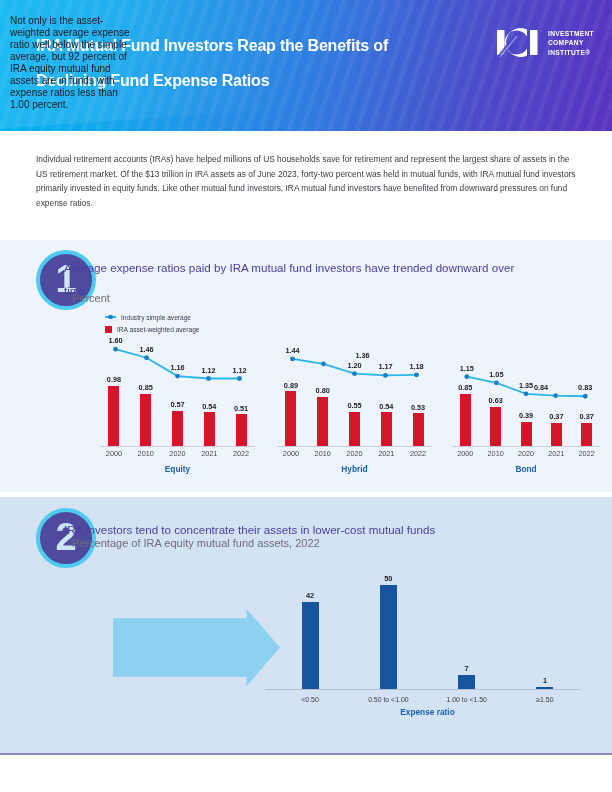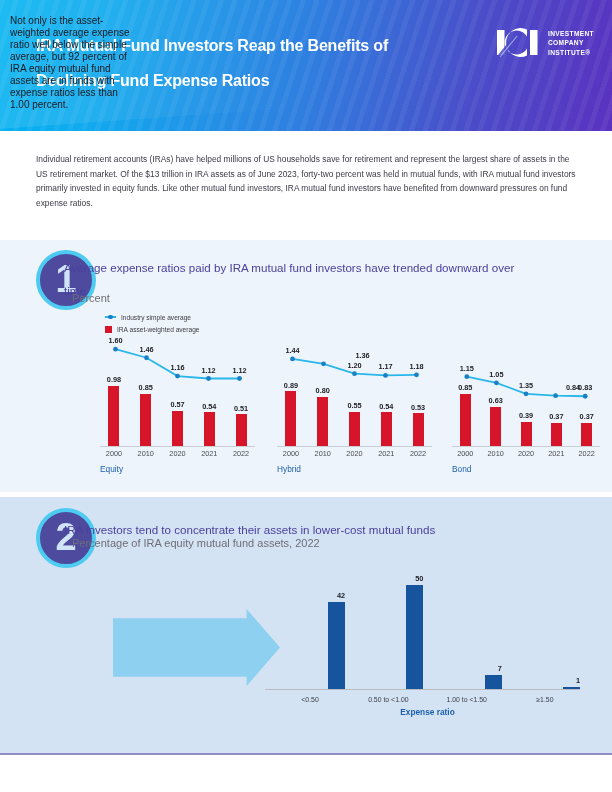--- a/index.html
+++ b/index.html
@@ -161,21 +161,21 @@
     position: absolute; transform: translate(-50%, -100%);
     font-size: 7.3px; font-weight: bold; color: #1d1d22; white-space: nowrap;
   }
   .xlabels {
     position: absolute; left: 0; top: 109px; width: 100%;
     display: flex; justify-content: space-between;
   }
   .xlab { width: 18%; text-align: center; font-size: 7.3px; color: #4a4a53; }
   .grp-name {
     position: absolute; left: 0; top: 124px; width: 100%;
-    text-align: left; font-size: 8.3px; font-weight: normal; color: #1a5fae;
+    text-align: center; font-size: 8.3px; font-weight: bold; color: #1a5fae;
   }
 
   
   .callout {
     position: absolute;
     left: 113px; top: 609px;
     width: 167px; height: 77px;
     background: #8ed0ef;
     clip-path: polygon(0 12%, 80% 12%, 80% 0, 100% 50%, 80% 100%, 80% 88%, 0 88%);
   }
@@ -190,21 +190,21 @@
 
   .chart2 { position: absolute; left: 275px; top: 572px; width: 305px; height: 145px; }
   .chart2-axis {
     position: absolute; left: -10px; bottom: 27px;
     width: 315px; height: 1px; background: #b9bcc4;
   }
   .chart2-bars {
     position: absolute; left: 0; bottom: 28px; width: 100%; height: 114px;
     display: flex; align-items: flex-end; justify-content: space-between;
   }
-  .c2cell { width: 23%; display: flex; flex-direction: column; align-items: flex-end; }
+  .c2cell { width: 23%; display: flex; flex-direction: column; align-items: center; }
   .c2bar { width: 17px; background: #17549e; min-height: 2px; }
   .c2val { font-size: 7.3px; font-weight: bold; color: #1d1d22; margin-bottom: 2px; }
   .chart2-xlabels {
     position: absolute; left: 0; bottom: 14px; width: 100%;
     display: flex; justify-content: space-between;
   }
   .c2xlab { width: 23%; text-align: center; font-size: 6.9px; color: #3b3b45; }
   .chart2-axtitle {
     position: absolute; left: 0; bottom: 0; width: 100%;
     text-align: center; font-size: 8.3px; font-weight: bold; color: #1a5fae;
@@ -390,21 +390,21 @@
         <circle cx="14.8" cy="36.68571428571428" r="2.4" fill="#1a7fc4"></circle>
         <circle cx="44.4" cy="42.8" r="2.4" fill="#1a7fc4"></circle>
         <circle cx="74" cy="53.80571428571428" r="2.4" fill="#1a7fc4"></circle>
         <circle cx="103.6" cy="55.64" r="2.4" fill="#1a7fc4"></circle>
         <circle cx="133.20000000000002" cy="56.251428571428576" r="2.4" fill="#1a7fc4"></circle>
       </svg>
     <div class="line-lbls">
         <span class="line-lbl" style="left: 14.8px; top: 32.6857px;">1.15</span>
         <span class="line-lbl" style="left: 44.4px; top: 38.8px;">1.05</span>
         <span class="line-lbl" style="left: 74px; top: 49.8057px;">1.35</span>
-        <span class="line-lbl" style="left: 121px; top: 51.64px;">0.84</span>
+        <span class="line-lbl" style="left: 89px; top: 51.64px;">0.84</span>
         <span class="line-lbl" style="left: 133.2px; top: 52.2514px;">0.83</span>
       </div>
     <div class="axis"></div>
   </div>
   <div class="xlabels">
       <div class="xlab">2000</div>
       <div class="xlab">2010</div>
       <div class="xlab">2020</div>
       <div class="xlab">2021</div>
       <div class="xlab">2022</div>

